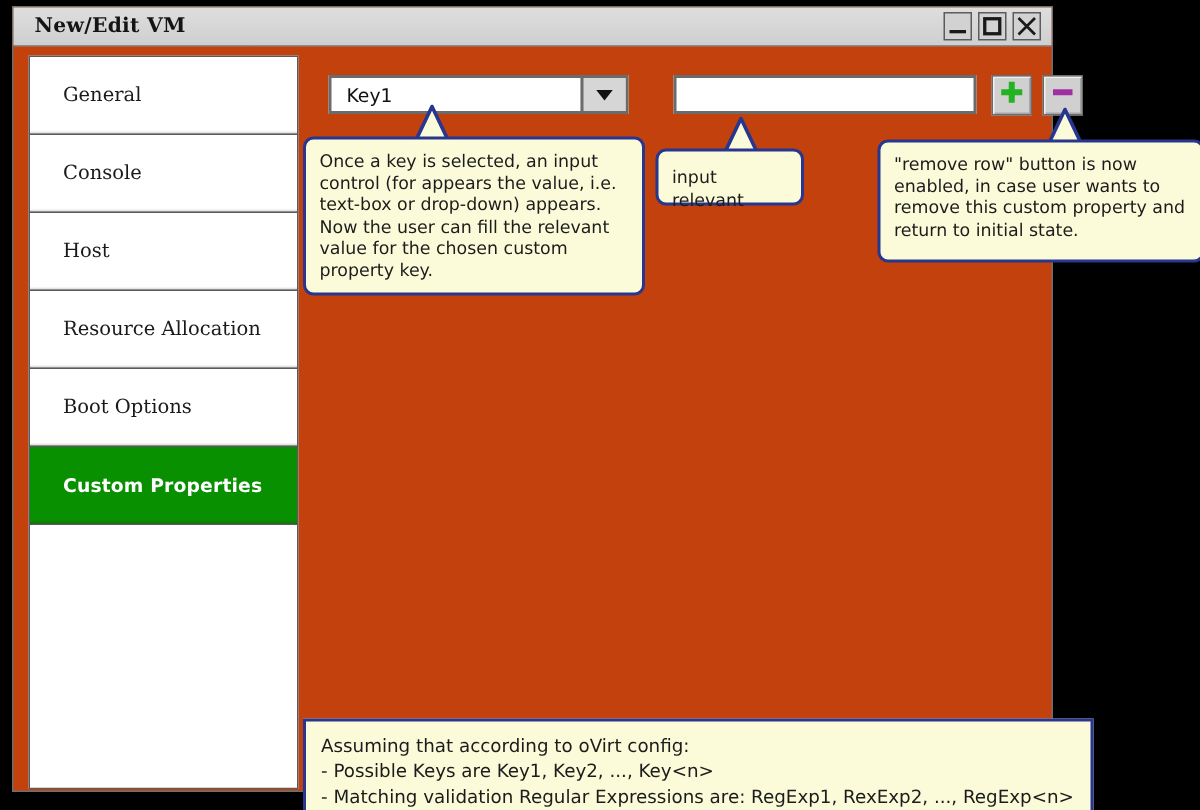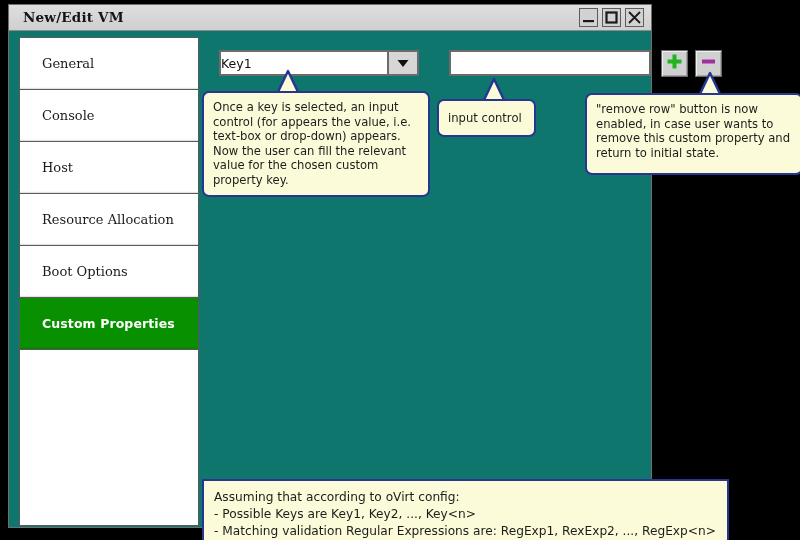--- a/index.html
+++ b/index.html
@@ -14,23 +14,23 @@
     position: relative;
     overflow: hidden;
     font-family: "DejaVu Sans", sans-serif;
   }
 
   
   #window {
     position: absolute;
     left: 8px;
     top: 4px;
-    width: 644px;
+    width: 694px;
     height: 524px;
-    background: #0f766e;
+    background: #c2410c;
     border: 1px solid #6f6f6f;
     box-sizing: border-box;
     box-shadow: 2px 2px 0 rgba(0,0,0,0.35);
   }
 
   
   #titlebar {
     position: absolute;
     left: 0; top: 0;
     width: 100%;
@@ -114,21 +114,21 @@
     border: 2px solid #6b6b6b;
     box-sizing: border-box;
     display: flex;
     align-items: stretch;
     cursor: pointer;
   }
   #key-select-value {
     flex: 1;
     display: flex;
     align-items: center;
-    padding-left: 0;
+    padding-left: 10px;
     font-size: 12.5px;
     color: #111111;
   }
   #key-select-arrow {
     width: 28px;
     background: #d6d6d6;
     border-left: 2px solid #6b6b6b;
     display: flex;
     align-items: center;
     justify-content: center;
@@ -304,21 +304,21 @@
     </svg>
   </div>
   <div class="tail" id="tail-remove">
     <svg width="26" height="24" viewBox="0 0 26 24">
       <path d="M3 23 L13 2 L23 23" fill="#fbfbd9" stroke="#27368f" stroke-width="2.4" stroke-linejoin="round"></path>
     </svg>
   </div>
 
   <div class="callout" id="callout-key">Once a key is selected, an input control (for appears the value, i.e. text-box or drop-down) appears. Now the user can fill the relevant value for the chosen custom property key.</div>
 
-  <div class="callout" id="callout-input">input control</div>
+  <div class="callout" id="callout-input">input relevant</div>
 
   <div class="callout" id="callout-remove">"remove row" button is now enabled, in case user wants to remove this custom property and return to initial state.</div>
 
   <div id="note-box">
     <div class="note-line">Assuming that according to oVirt config:</div>
     <div class="note-line">- Possible Keys are Key1, Key2, ..., Key&lt;n&gt;</div>
     <div class="note-line">- Matching validation Regular Expressions are: RegExp1, RexExp2, ..., RegExp&lt;n&gt;</div>
   </div>
 
 </div>

